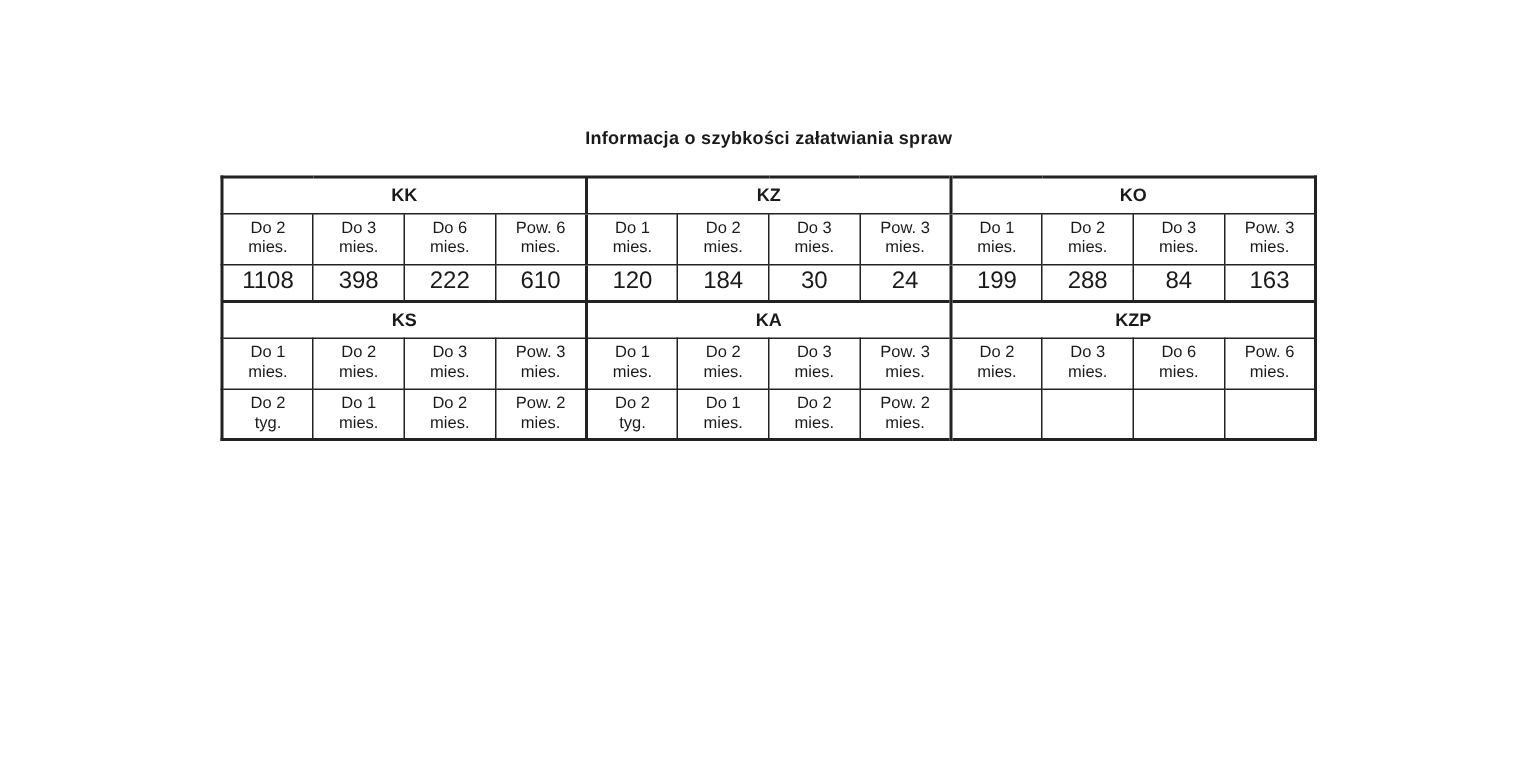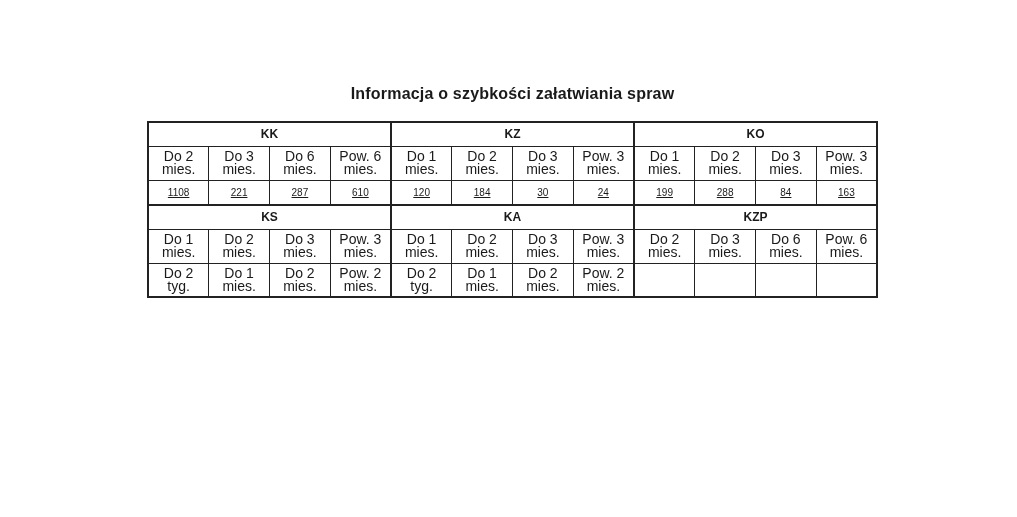--- a/index.html
+++ b/index.html
@@ -15,21 +15,21 @@
     color: #1a1a1a;
   }
   .doc {
     position: absolute;
     left: 147px;
     top: 85px;
     width: 731px;
   }
   .doc-title {
     text-align: center;
-    font-size: 16px;
+    font-size: 12px;
     font-weight: bold;
     color: #1a1a1a;
     margin: 0 0 18px 0;
     letter-spacing: 0.2px;
   }
   table.speed-table {
     border-collapse: collapse;
     table-layout: fixed;
     width: 731px;
     border: 2px solid #222222;
@@ -49,27 +49,26 @@
 
   tr.hr { height: 24px; margin-left: 27px; }
   tr.sr { height: 34px; }
   tr.dr { height: 25px; }
 
   th.code {
     font-size: 12px;
     font-weight: bold;
   }
   td.sub {
-    font-size: 14px;
+    font-size: 11px;
     line-height: 13px;
   }
   td.sub span { display: block; }
   td.val {
-    font-size: 10px;
-    text-decoration: underline;
+    font-size: 16px;
   }
 </style>
 </head>
 <body>
 
 <div class="doc">
   <div class="doc-title">Informacja o szybkości załatwiania spraw</div>
 
   <table class="speed-table">
 
@@ -124,22 +123,22 @@
             <span>Do 3</span>
             <span>mies.</span>
           </td>
       <td class="sub">
             <span>Pow. 3</span>
             <span>mies.</span>
           </td>
     </tr>
     <tr class="dr">
       <td class="val">1108</td>
-      <td class="val">221</td>
-      <td class="val">287</td>
+      <td class="val">398</td>
+      <td class="val">222</td>
       <td class="val">610</td>
       <td class="val gs">120</td>
       <td class="val">184</td>
       <td class="val">30</td>
       <td class="val">24</td>
       <td class="val gs">199</td>
       <td class="val">288</td>
       <td class="val">84</td>
       <td class="val">163</td>
     </tr>

